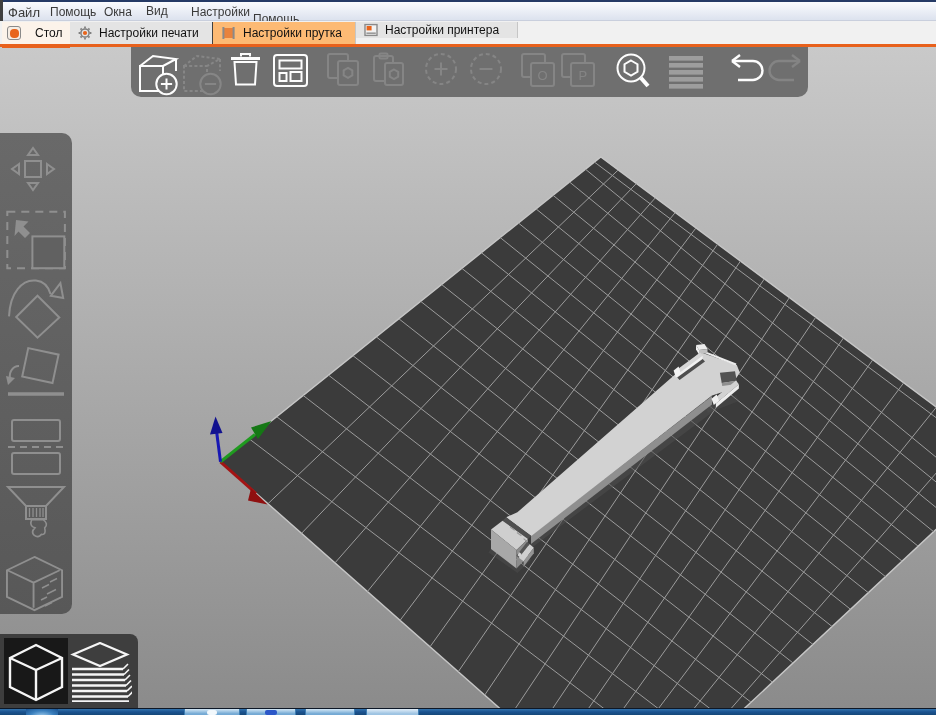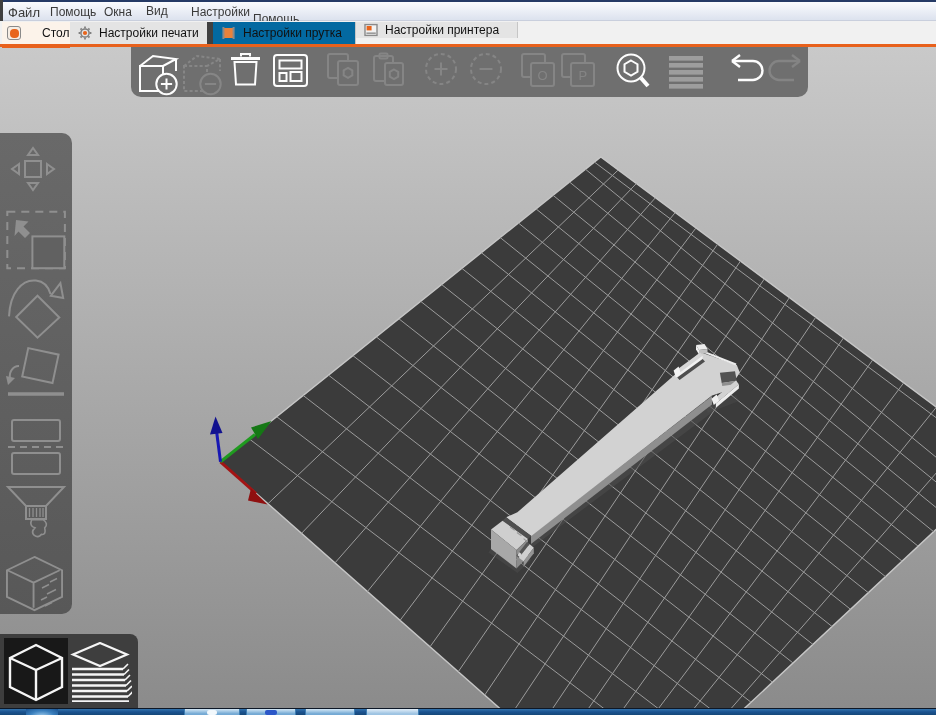--- a/index.html
+++ b/index.html
@@ -68,35 +68,35 @@
 <div class="abs" style="top:5px;left:191px;font-size:12px;color:#3a3a3a">Настройки</div>
 <div class="abs" style="top:12px;left:253px;font-size:12px;color:#3a3a3a">Помощь</div>
 
 <div class="abs" style="left:0;top:21px;width:936px;height:23px;background:#f1f1f1"></div>
 <div class="abs" style="left:0;top:44px;width:936px;height:3px;background:#e8611c"></div>
 
 <div class="abs" style="left:2px;top:22px;width:68px;height:26px;background:#fcf3ea;border-bottom:4px solid #e8611c;display:flex;align-items:center;font-size:12px;color:#111">
   <span style="margin-left:5px;width:14px;height:14px;border:1px solid #8a8a8a;border-radius:3px;background:#f6ede4;display:inline-flex;align-items:center;justify-content:center">
       <span style="width:9px;height:9px;background:#e8641b;border-radius:4px"></span>
     </span>
-  <span style="margin-left:21px">Стол</span>
-</div>
-<div class="abs" style="left:70px;top:22px;width:143px;height:22px;background:#e4e4e4;border-right:6px solid #404040;display:flex;align-items:center;font-size:12px;color:#111">
+  <span style="margin-left:14px">Стол</span>
+</div>
+<div class="abs" style="left:70px;top:22px;width:143px;height:22px;background:#e4e4e4;border-right:1px solid #404040;display:flex;align-items:center;font-size:12px;color:#111">
   <svg style="margin-left:8px" width="14" height="14" viewBox="0 0 14 14">
       <g fill="none" stroke="#808080" stroke-width="1.5">
         <circle cx="7" cy="7" r="4.1"></circle>
         <g stroke-width="1.8">
           <path d="M7 0.6 V2.4 M7 11.6 V13.4 M0.6 7 H2.4 M11.6 7 H13.4 M2.5 2.5 L3.7 3.7 M10.3 10.3 L11.5 11.5 M11.5 2.5 L10.3 3.7 M3.7 10.3 L2.5 11.5"></path>
         </g>
       </g>
       <circle cx="7" cy="7" r="2.1" fill="#e8641b"></circle>
     </svg>
   <span style="margin-left:7px">Настройки печати</span>
 </div>
-<div class="abs" style="left:213px;top:22px;width:143px;height:22px;background:#0369a1;border-right:1px solid #c6c6c6;display:flex;align-items:center;font-size:12px;color:#111">
+<div class="abs" style="left:213px;top:22px;width:143px;height:22px;background:#fdba74;border-right:1px solid #c6c6c6;display:flex;align-items:center;font-size:12px;color:#111">
   <svg style="margin-left:8px" width="15" height="14" viewBox="0 0 15 14">
       <rect x="2.6" y="2" width="9.8" height="10" fill="#e8823c"></rect>
       <rect x="1.4" y="1" width="2" height="12" fill="#8a8a8a"></rect>
       <rect x="11.6" y="1" width="2" height="12" fill="#8a8a8a"></rect>
     </svg>
   <span style="margin-left:7px">Настройки прутка</span>
 </div>
 <div class="abs" style="left:356px;top:22px;width:162px;height:16px;background:#e4e4e4;border-right:1px solid #c6c6c6;display:flex;align-items:center;font-size:12px;color:#111">
   <svg style="margin-left:8px" width="14" height="14" viewBox="0 0 14 14">
       <rect x="1" y="1.6" width="12" height="10.8" fill="#f2f2f2" stroke="#8a8a8a" stroke-width="1.4"></rect>

